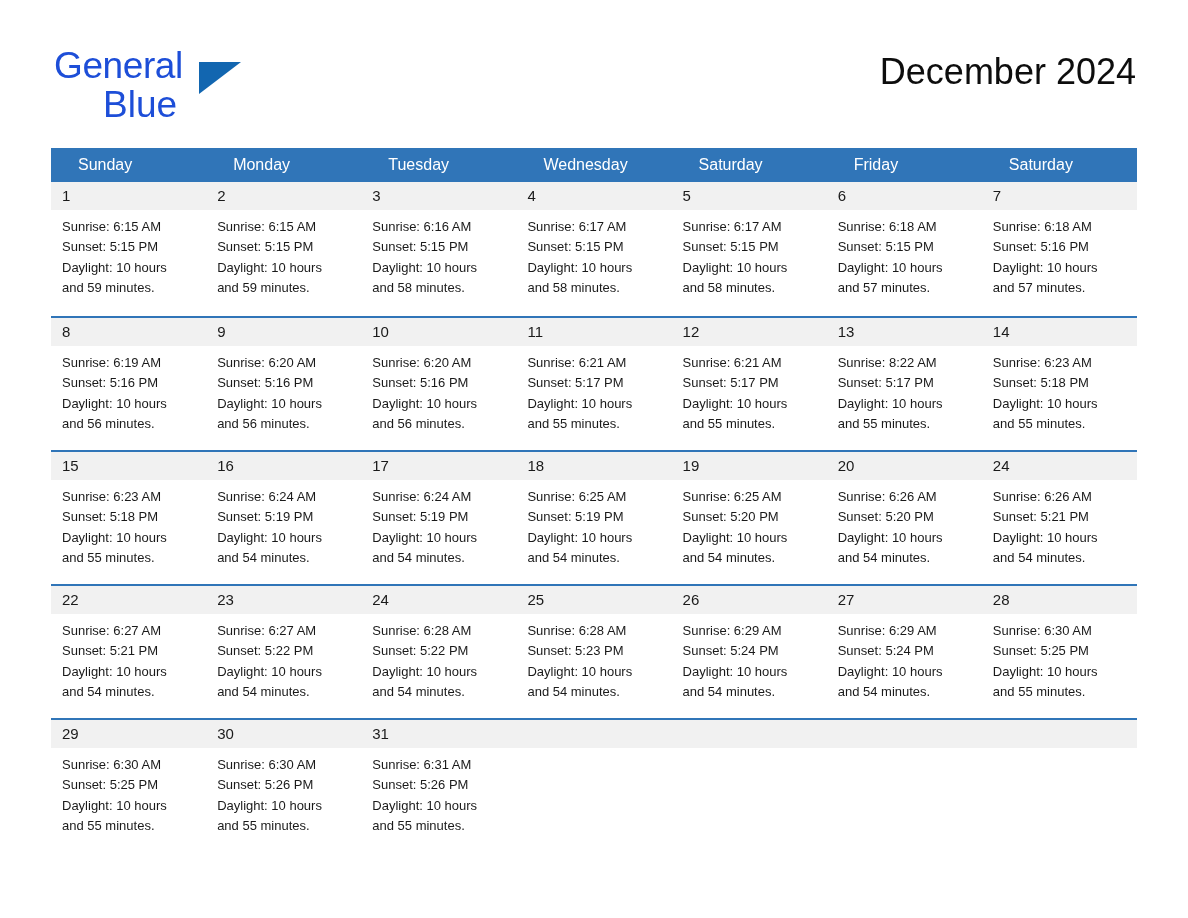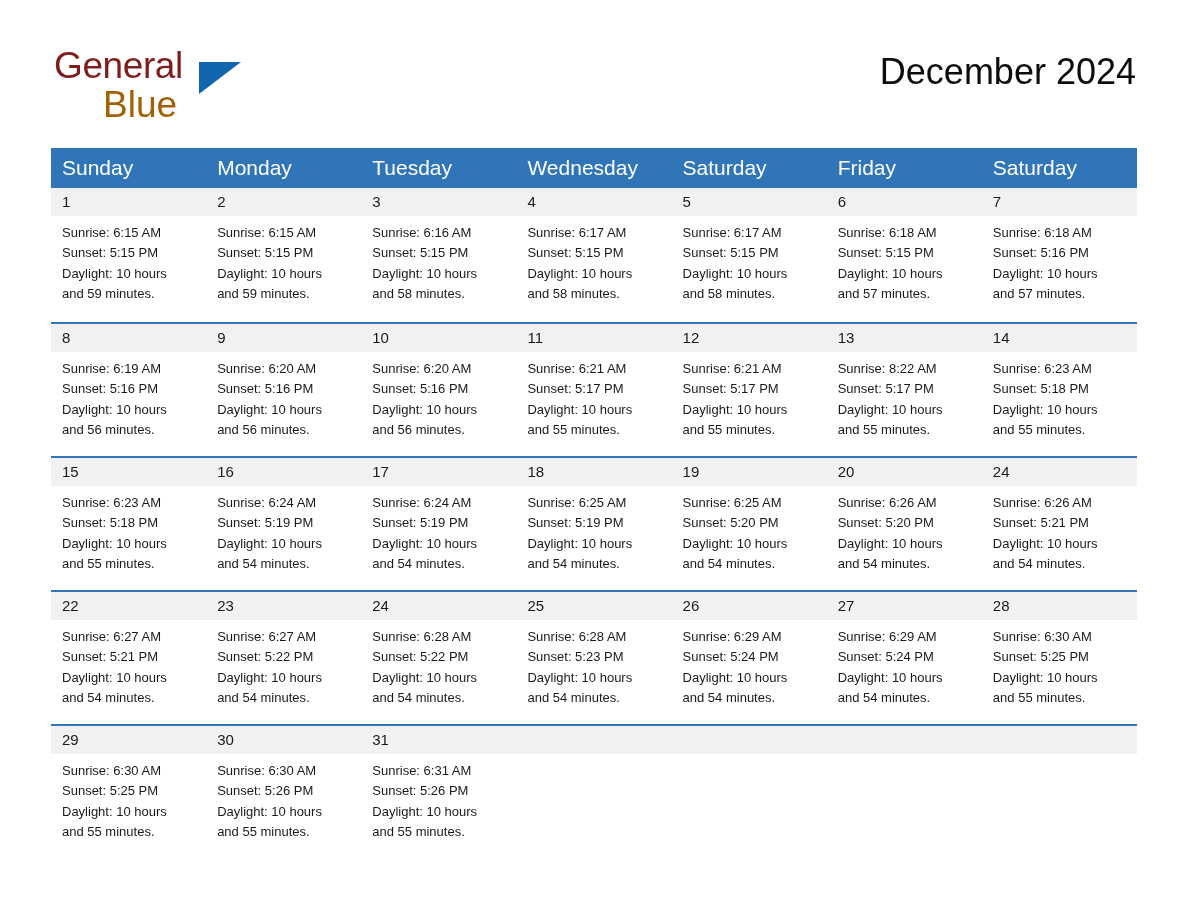--- a/index.html
+++ b/index.html
@@ -23,39 +23,39 @@
     justify-content: space-between;
     padding: 44px 52px 0 54px;
   }
   .brand {
     position: relative;
     width: 190px;
     height: 84px;
   }
   .brand-general {
     font-size: 37px;
-    color: #7f1d1d;
+    color: #1d4ed8;
     letter-spacing: -0.4px;
     line-height: 44px;
     display: block;
     font-weight: 400;
   }
   .brand-triangle {
     position: absolute;
     left: 145px;
     top: 18px;
     width: 0;
     height: 0;
     border-left: 42px solid #1266B0;
     border-bottom: 32px solid transparent;
   }
   .brand-blue {
     display: block;
     font-size: 37px;
-    color: #a16207;
+    color: #1d4ed8;
     line-height: 40px;
     margin-left: 49px;
     margin-top: -3px;
     font-weight: 400;
   }
   .title-block {
     text-align: right;
     padding-top: 2px;
   }
   .cal-title {
@@ -76,24 +76,24 @@
   
   .calendar {
     margin: 20px 51px 0 51px;
     width: 1086px;
     border-collapse: collapse;
     table-layout: fixed;
   }
   .calendar th {
     background: #3075B8;
     color: #ffffff;
-    font-size: 21px;
+    font-size: 16px;
     font-weight: 400;
     text-align: left;
-    padding: 8px 0 8px 11px;
+    padding: 8px 0 8px 27px;
     height: 32px;
     vertical-align: middle;
   }
   .calendar td {
     vertical-align: top;
     padding: 0;
     width: 155.1px;
   }
   .daycell {
     height: 134px;

